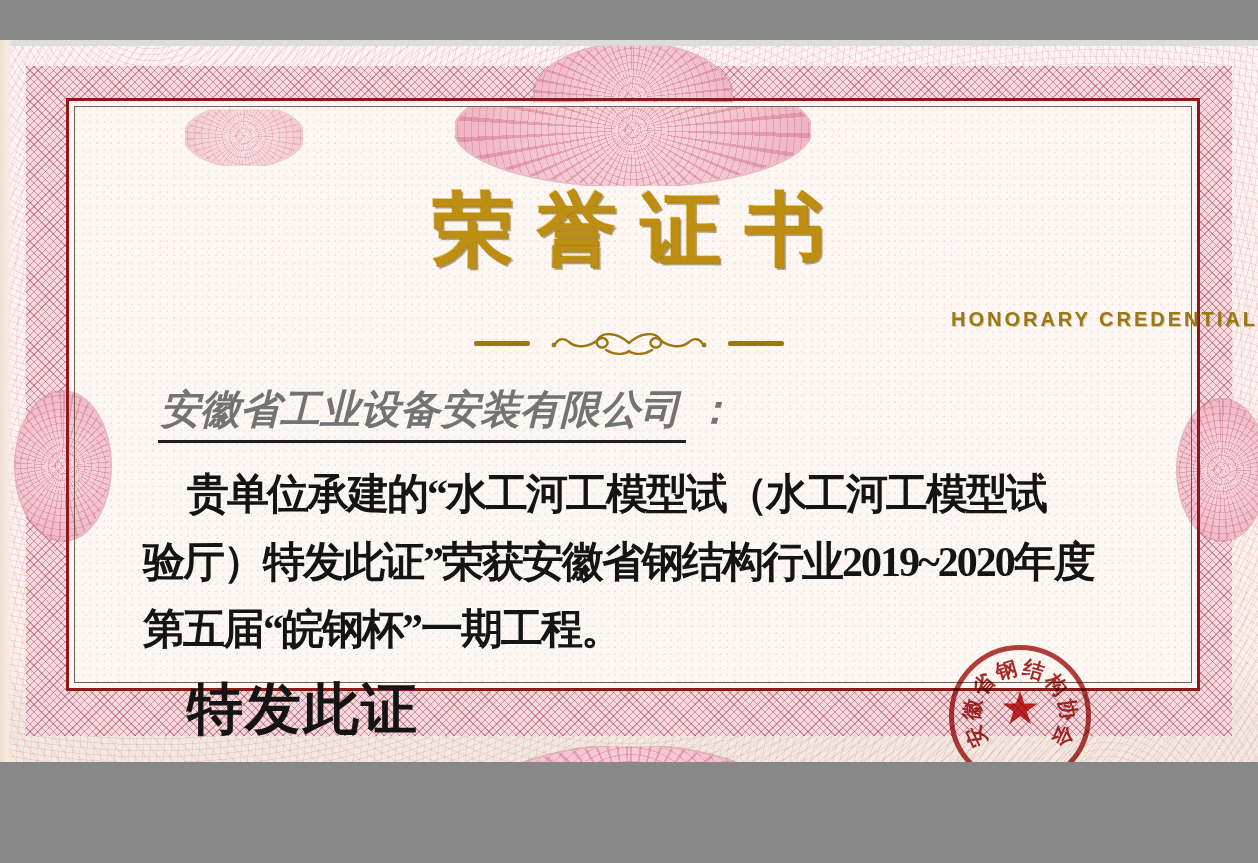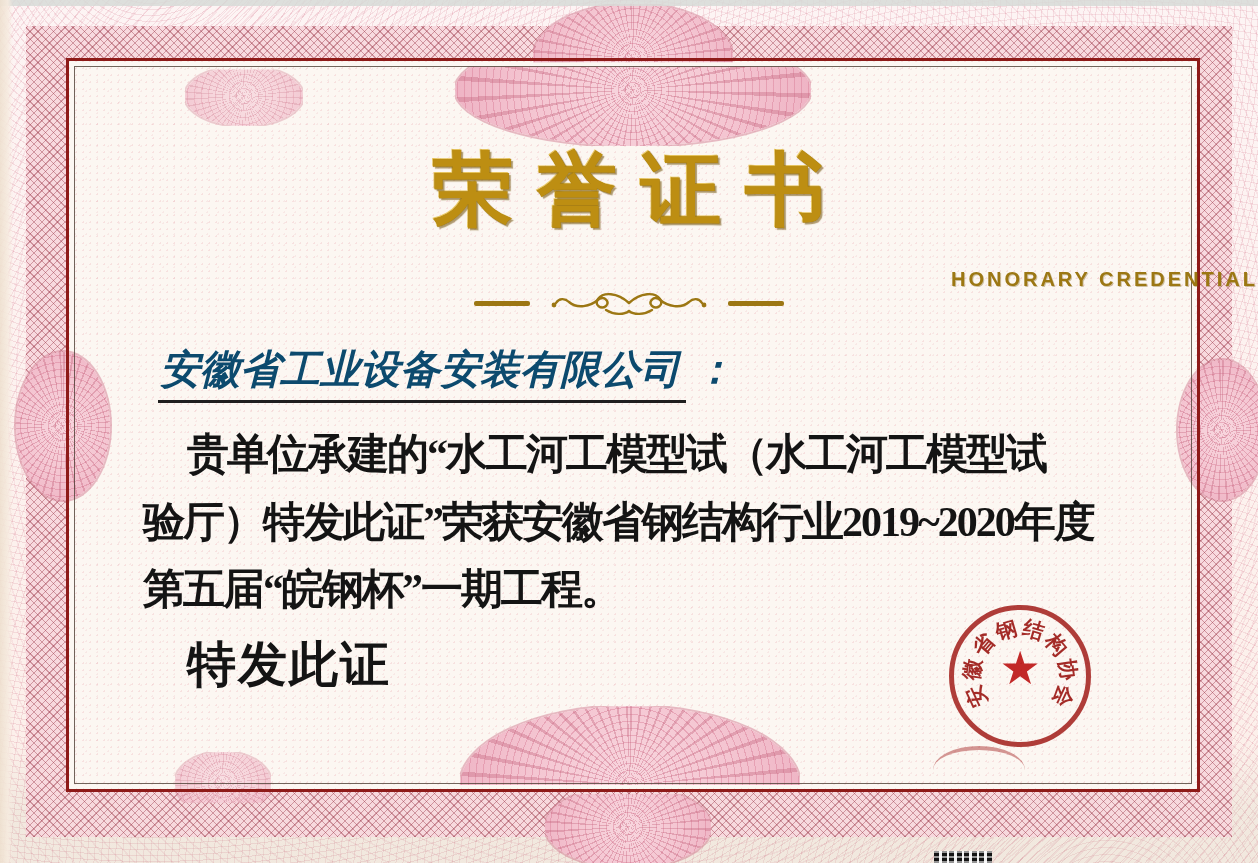--- a/index.html
+++ b/index.html
@@ -1,19 +1,20 @@
 <!DOCTYPE html>
 <html style="--title-gold: #bd8e12; --subtitle-gold: #9c7713; --frame-red: #8e1a18; --seal-red: #a52320; --border-pink: #e9a8b8; --body-text: #141414;"><head>
 <meta charset="utf-8">
 <style>
   html,body{margin:0;padding:0;background:#888;}
   .cert{
-    position:relative;width:1258px;height:863px;overflow:hidden;
+    position:relative;width:1258px;height:722px;overflow:hidden;
     font-family:"Liberation Serif","DejaVu Serif",serif;
     background:#fbeff0;
+    margin-top:40px;
   }
   
   .outer-waves{
     position:absolute;inset:0;z-index:0;
     background:
       linear-gradient(0deg, rgba(150,175,130,.10) 0 6%, rgba(0,0,0,0) 14%),
       repeating-radial-gradient(circle at 12% -8%, rgba(203,92,118,.16) 0 1px, rgba(0,0,0,0) 1px 6px),
       repeating-radial-gradient(circle at 88% 108%, rgba(203,92,118,.14) 0 1px, rgba(0,0,0,0) 1px 7px),
       repeating-radial-gradient(circle at 50% 45%, rgba(226,148,168,.17) 0 1.5px, rgba(0,0,0,0) 1.5px 9px),
       linear-gradient(180deg,#fdf4f4,#fcefe9);
@@ -78,36 +79,36 @@
     color:var(--subtitle-gold,#9c7713);
     text-shadow:1px 1px 0 rgba(120,88,14,.35);
   }
   .flourish{
     position:absolute;left:0;right:0;top:286px;height:34px;
     display:flex;align-items:center;justify-content:center;gap:14px;
   }
   .flourish .bar{width:56px;height:5px;border-radius:2px;background:var(--subtitle-gold,#9c7713);}
   .recipient{
     position:absolute;left:158px;top:342px;
-    font-size:40px;font-weight:700;font-style:italic;color:#0c4a6e;
+    font-size:40px;font-weight:700;font-style:italic;color:#737373;
     white-space:nowrap;
   }
   .recipient .name{border-bottom:3px solid #1f1f1f;padding:0 6px 3px 2px;display:inline-block;}
   .recipient .colon{margin-left:8px;}
   .body-line{
     position:absolute;left:143px;width:1000px;
     font-size:42px;font-weight:700;letter-spacing:-2px;color:#141414;
     white-space:nowrap;
   }
   .line1{top:426px;padding-left:44px;}
   .line2{top:494px;}
   .line3{top:561px;}
   .closing{
     position:absolute;left:187px;top:632px;
-    font-size:49px;font-weight:700;color:#141414;letter-spacing:2px;
+    font-size:56px;font-weight:700;color:#141414;letter-spacing:2px;
   }
   .date{
     position:absolute;left:872px;top:672px;
     font-size:37px;font-weight:600;letter-spacing:-4px;color:#1a1a1a;
     white-space:nowrap;
   }
   
   .seal{
     position:absolute;left:949px;top:605px;width:132px;height:132px;z-index:6;
     border:5px solid rgba(163,29,26,.85);border-radius:50%;

